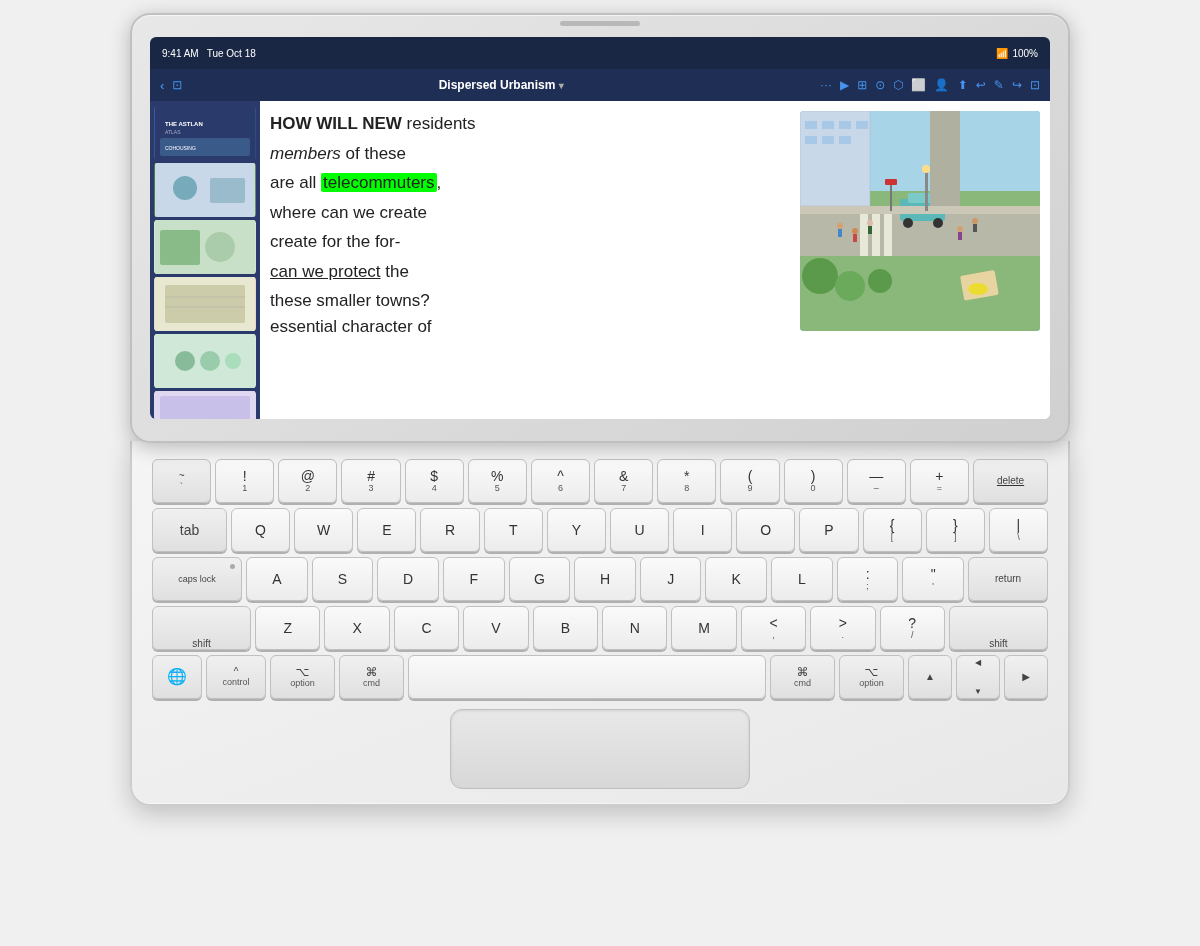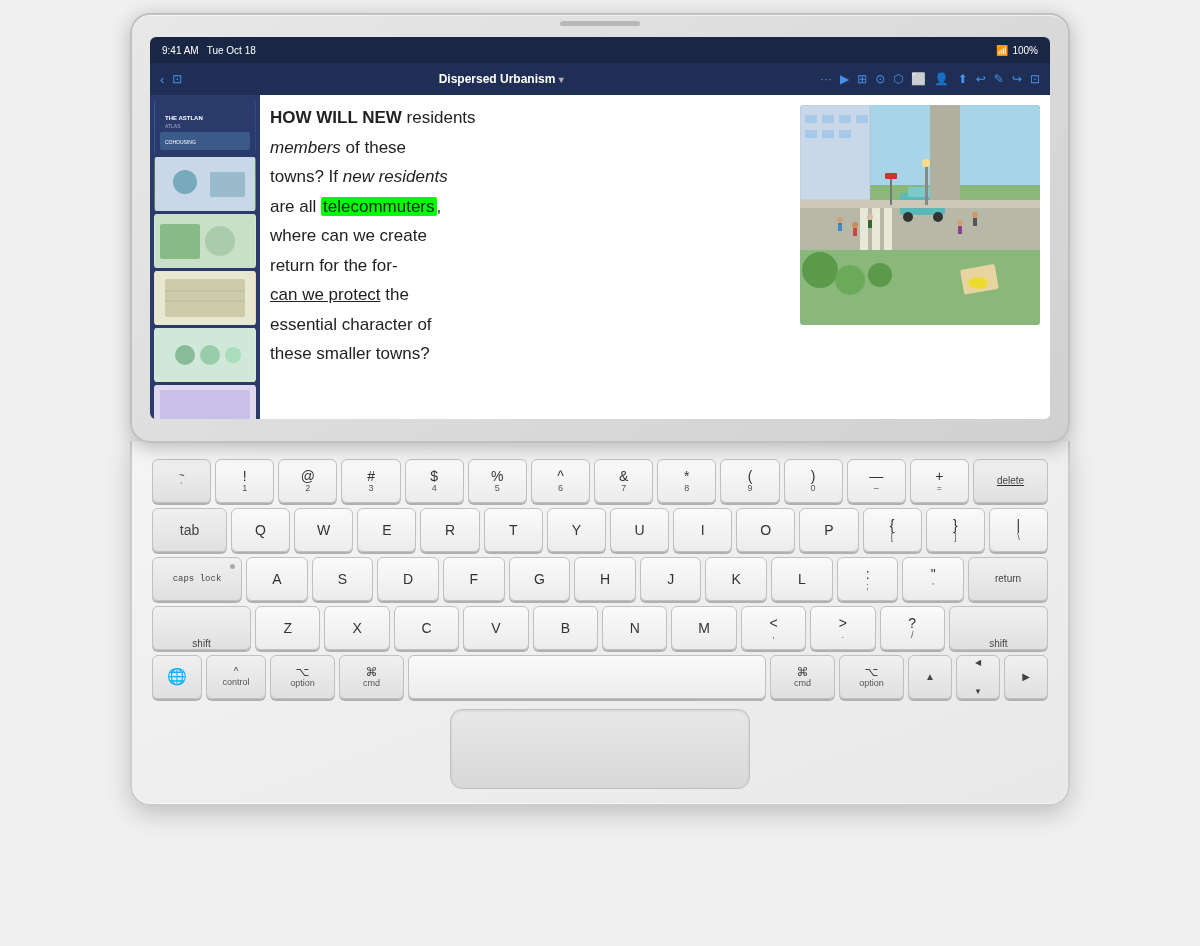--- a/index.html
+++ b/index.html
@@ -53,21 +53,21 @@
       right: 18px;
       bottom: 22px;
       background: #fff;
       border-radius: 6px;
       overflow: hidden;
     }
 
     
     .status-bar {
       background: #1a2744;
-      height: 26px;
+      height: 32px;
       display: flex;
       align-items: center;
       justify-content: space-between;
       padding: 0 12px;
       font-size: 10px;
       color: #fff;
       font-weight: 500;
     }
 
     .status-left { display: flex; gap: 8px; align-items: center; }
@@ -433,32 +433,29 @@
           <div class="slide-content">
 
             <div class="slide-text-area">
               <p style="margin-bottom:4px;">
                 <span class="small-caps">HOW WILL NEW </span><span>residents</span>
               </p>
               <p style="margin-bottom:4px;">
                 <span class="italic">members</span><span> of these</span>
               </p>
               <p style="margin-bottom:4px;">
-                <span>towns? If </span><span class="italic">new residents</span>
-              </p>
-              <p style="margin-bottom:4px;">
                 <span>are all </span><span class="highlight">telecommuters</span><span>,</span>
               </p>
               <p style="margin-bottom:4px;">where can we create</p>
-              <p style="margin-bottom:4px;">return for the for-</p>
+              <p style="margin-bottom:4px;">create for the for-</p>
               <p style="margin-bottom:4px;">
                 <span class="underline">can we protect</span><span> the</span>
               </p>
+              <p>these smaller towns?</p>
               <p style="margin-bottom:4px;">essential character of</p>
-              <p>these smaller towns?</p>
             </div>
 
             <div class="slide-image">
               <svg class="city-svg" viewBox="0 0 240 220" xmlns="http://www.w3.org/2000/svg">
 
                 <rect width="240" height="220" fill="#a8d4e8"></rect>
 
                 <rect x="0" y="80" width="240" height="140" fill="#8ab87a"></rect>
 
                 <rect x="0" y="100" width="240" height="45" fill="#b8b8a8"></rect>
@@ -624,21 +621,21 @@
           <span class="secondary">]</span>
         </div>
         <div class="key">
           <span class="primary">|</span>
           <span class="secondary">\</span>
         </div>
       </div>
 
       <div class="keyboard-row row3">
         <div class="key modifier" style="min-width:90px;">
-          <span class="primary" style="font-size:9px;font-family:Liberation Mono, monospace;">caps lock</span>
+          <span class="primary" style="font-size:9px;">caps lock</span>
           <span style="position:absolute;top:6px;right:6px;width:5px;height:5px;border-radius:50%;background:#aaa;"></span>
         </div>
         <div class="key">
             <span class="primary">A</span>
           </div>
         <div class="key">
             <span class="primary">S</span>
           </div>
         <div class="key">
             <span class="primary">D</span>

